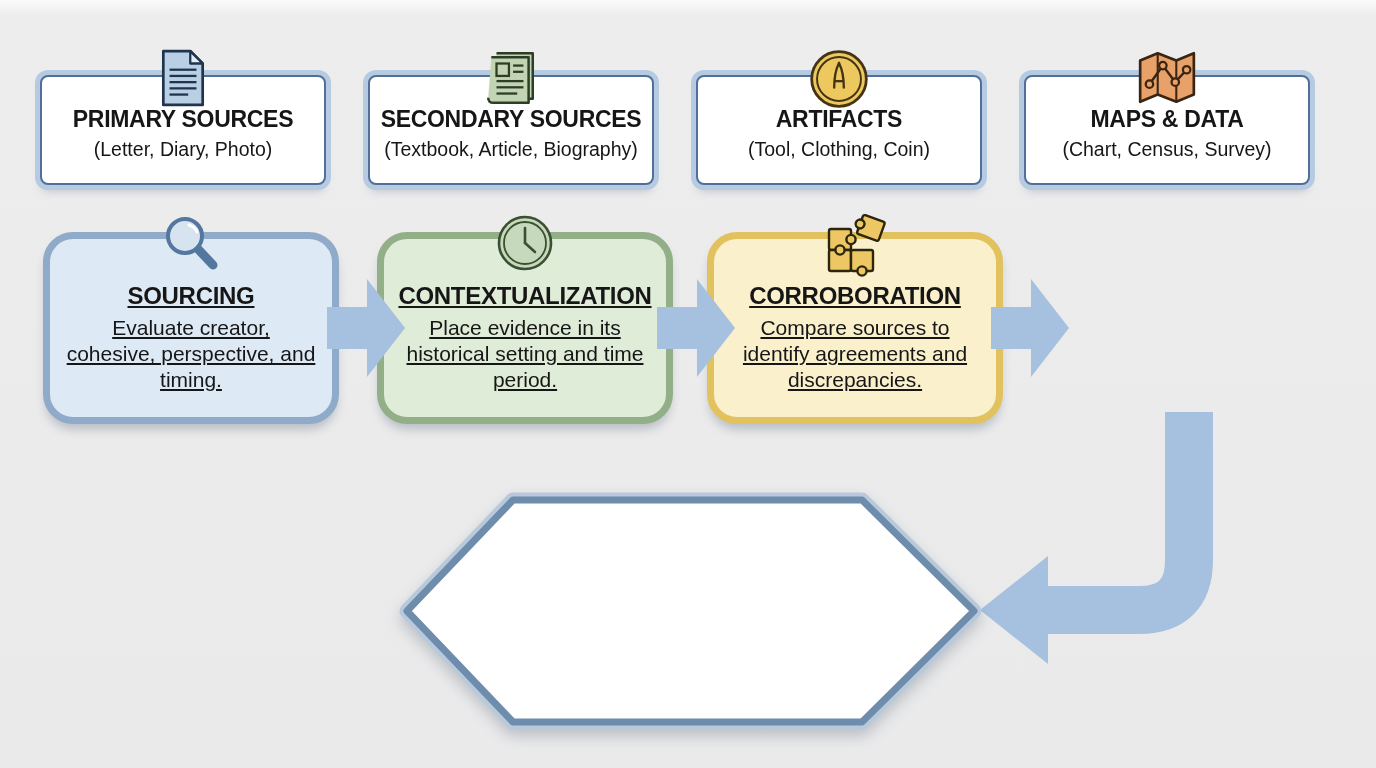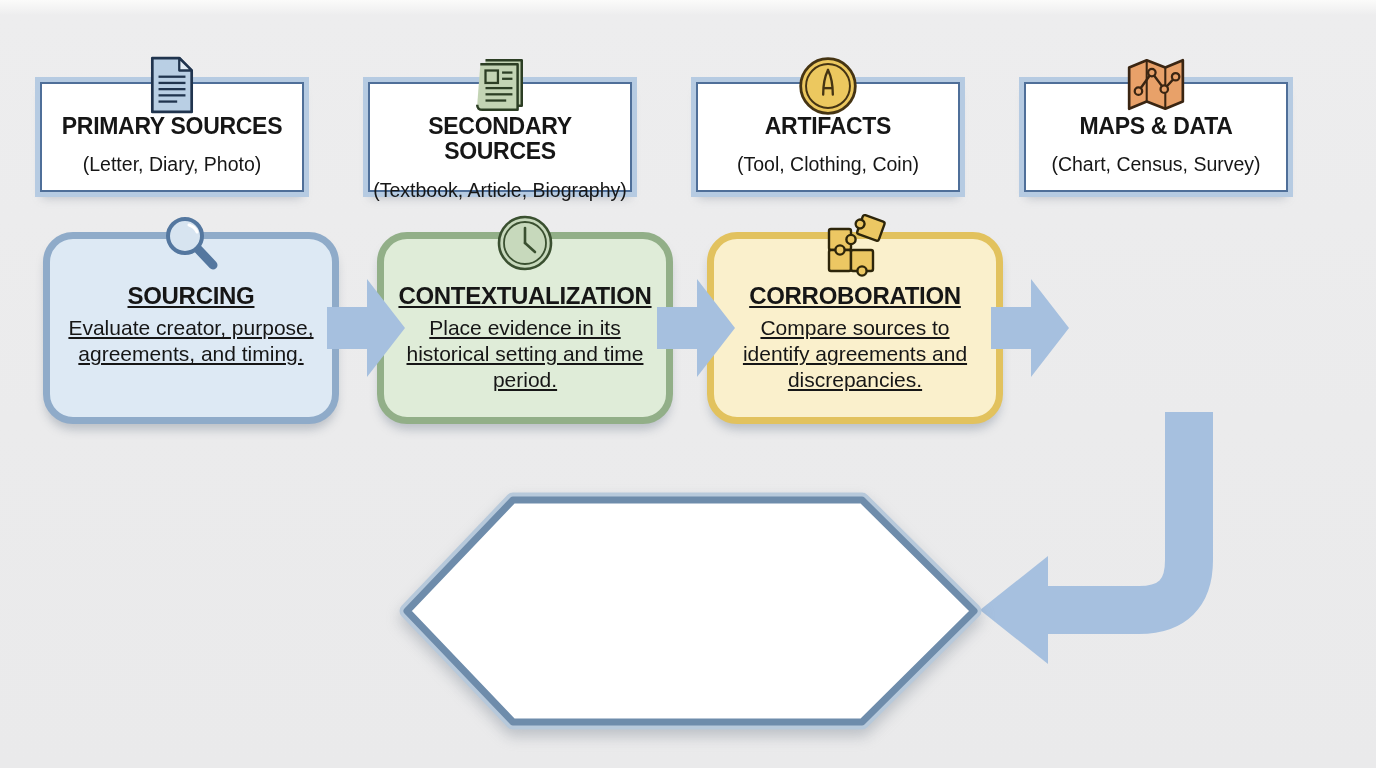--- a/index.html
+++ b/index.html
@@ -3,28 +3,28 @@
 <meta charset="utf-8">
 <style>
   html,body{margin:0;padding:0;background:#e9eaea;}
   .canvas{
     position:relative;width:1376px;height:768px;overflow:hidden;
     background:linear-gradient(180deg,#fbfbfa 0%,#ededee 2%,#ebebec 55%,#eaeaeb 100%);
     font-family:"Liberation Sans","DejaVu Sans",sans-serif;color:#161616;
   }
   
   .src-box{
-    position:absolute;top:82px;width:264px;height:110px;box-sizing:border-box;
-    background:#ffffff;border:2px solid #4f6f99;border-radius:0;
+    position:absolute;top:75px;width:286px;height:110px;box-sizing:border-box;
+    background:#ffffff;border:2px solid #4f6f99;border-radius:8px;
     box-shadow:0 0 0 5px #b6cbe2, 0 8px 9px -2px rgba(120,130,145,.40);
     text-align:center;
   }
   .src-0{left:40px}.src-1{left:368px}.src-2{left:696px}.src-3{left:1024px}
   .src-title{margin-top:30px;font-size:23px;font-weight:700;letter-spacing:-.3px;line-height:1.1;}
-  .src-sub{font-size:19.5px;margin-top:14px;white-space:nowrap;}
+  .src-sub{font-size:19.5px;margin-top:6px;white-space:nowrap;}
   .box-icon{position:absolute;left:50%;transform:translateX(-50%);line-height:0;}
   .src-box .box-icon{top:-28px;}
   
   .step-box{
     position:absolute;top:232px;width:296px;height:192px;box-sizing:border-box;
     border-radius:30px;border:7px solid;text-align:center;
     box-shadow:0 8px 10px -2px rgba(125,135,150,.42);
     text-decoration:underline;
   }
   .step-0{left:43px;background:#dde9f4;border-color:#8fabc9;}
@@ -126,21 +126,21 @@
 
   <div class="step-box step-0">
     <span class="box-icon">
       <svg width="62" height="62" viewBox="0 0 62 62">
         <line x1="37" y1="35" x2="53" y2="52" stroke="#54779f" stroke-width="9" stroke-linecap="round"></line>
         <circle cx="25" cy="23" r="17" fill="#d7e4f0" stroke="#54779f" stroke-width="4"></circle>
         <path d="M29 12 a12 12 0 0 1 8 7" fill="none" stroke="#ffffff" stroke-width="3" stroke-linecap="round"></path>
       </svg>
     </span>
     <div class="step-title">SOURCING</div>
-    <div class="step-body">Evaluate creator, purpose, agreements, and timing.</div>
+    <div class="step-body">Evaluate creator, cohesive, perspective, and timing.</div>
   </div>
 
   <div class="step-box step-1">
     <span class="box-icon">
       <svg width="60" height="60" viewBox="0 0 60 60">
         <circle cx="30" cy="30" r="26" fill="#c7d9bc" stroke="#3a5030" stroke-width="2.6"></circle>
         <circle cx="30" cy="30" r="21" fill="none" stroke="#3a5030" stroke-width="1.8"></circle>
         <line x1="30" y1="30" x2="30" y2="15" stroke="#3a5030" stroke-width="2.6" stroke-linecap="round"></line>
         <line x1="30" y1="30" x2="40" y2="39" stroke="#3a5030" stroke-width="2.6" stroke-linecap="round"></line>
       </svg>

